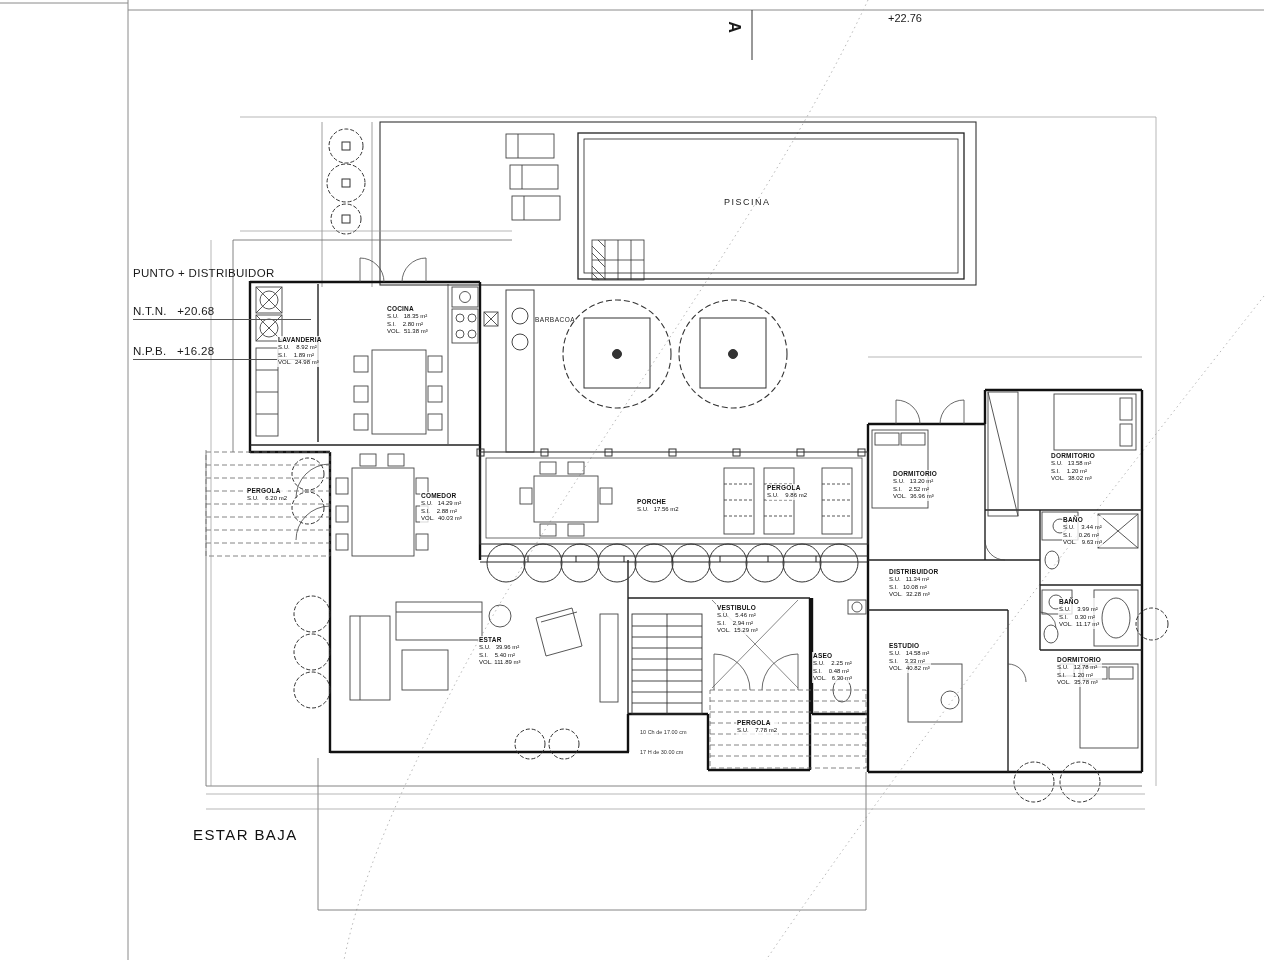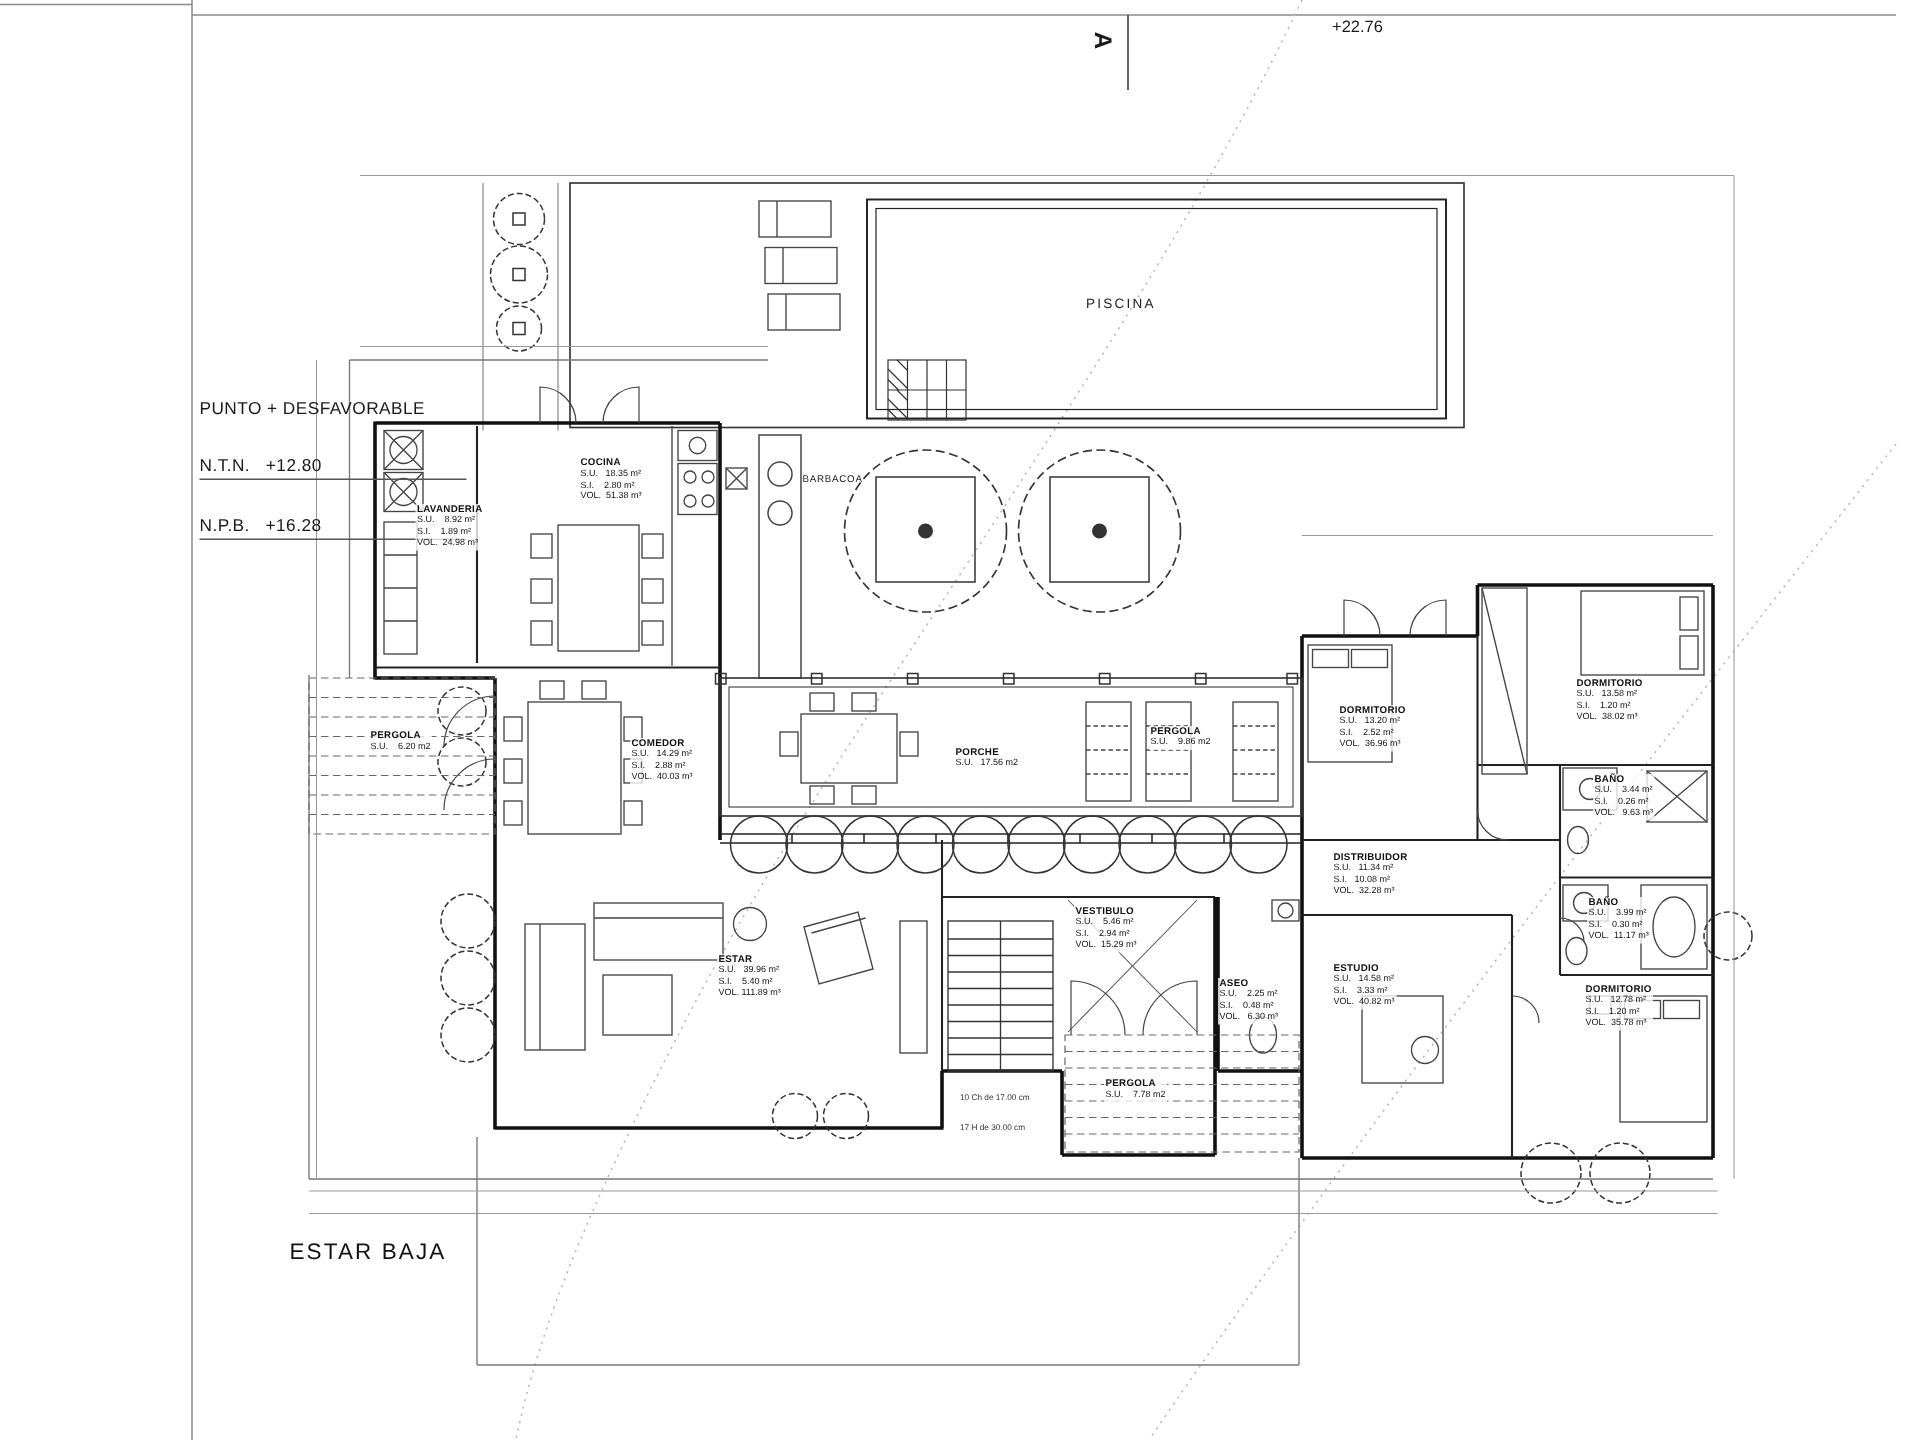--- a/index.html
+++ b/index.html
@@ -270,22 +270,22 @@
   </g>
   <g stroke="#777" stroke-width="0.9" fill="none">
     <path d="M318,758 V910 M318,910 H866 M866,772 V910"></path>
   </g>
   <g stroke="#999" stroke-width="0.7" fill="none">
     <path d="M240,117 H1156 M240,231 H512 M206,794 H1145 M206,809 H1145 M211,240 V786 M1156,117 V786 M868,357 H1142"></path>
   </g>
 </svg>
 
 <div class="lbl" id="punto">
-  <div>PUNTO + DESFAVORABLE</div>
-  <div class="ul">N.T.N.   +12.80</div>
+  <div>PUNTO + DISTRIBUIDOR</div>
+  <div class="ul">N.T.N.   +20.68</div>
   <div class="ul">N.P.B.   +16.28</div>
 </div>
 <div class="lbl" id="level">+22.76</div>
 <div class="lbl" id="secA">A</div>
 <div class="lbl" id="piscina">PISCINA</div>
 <div class="lbl" id="barbacoa">BARBACOA</div>
 <div class="lbl" id="stairnote">
   <div>10 Ch de 17.00 cm</div>
   <div>17 H de 30.00 cm</div>
 </div>

